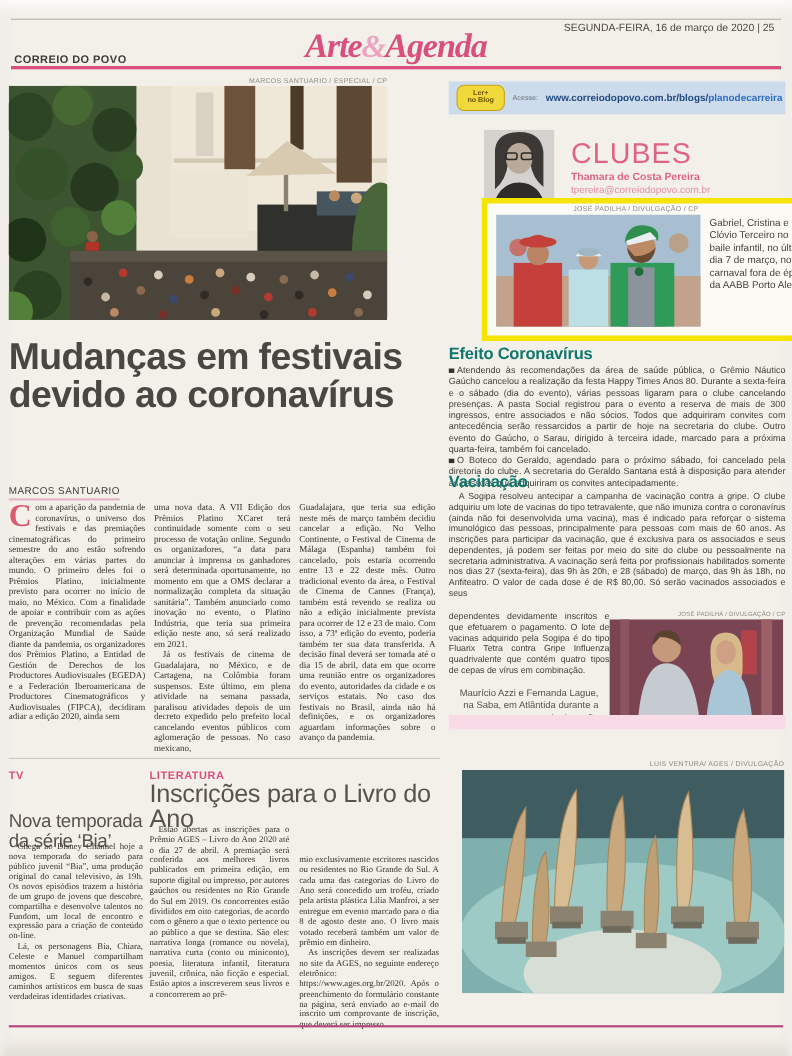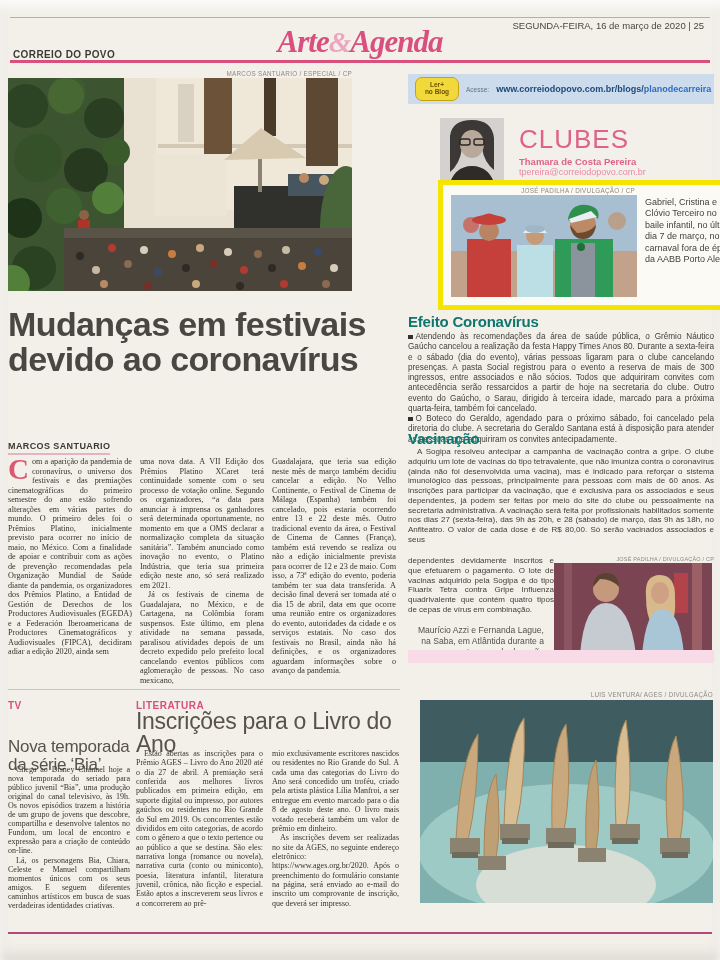--- a/index.html
+++ b/index.html
@@ -21,38 +21,38 @@
   .serifbody{font-family:"Liberation Serif",serif;text-align:justify;color:#37332c;}
   .serifbody p{margin:0;}
   .serifbody p.indent{text-indent:8px;}
   
   .main-credit{position:absolute;top:70px;left:8px;width:344px;}
   .main-photo{position:absolute;top:78px;left:8px;width:344px;height:213px;}
   .main-caption{position:absolute;top:295px;left:8px;width:380px;}
   .headline{position:absolute;top:307px;left:8px;width:398px;font-size:34px;line-height:1.02;
         font-weight:bold;color:#4a4742;letter-spacing:-.6px;}
   .deck{position:absolute;top:392px;left:8px;width:394px;font-size:14.8px;line-height:1.28;color:#5d5952;}
-  .byline{position:absolute;top:441px;left:8px;font-size:9px;font-weight:bold;color:#3c3834;
+  .byline{position:absolute;top:441px;left:8px;font-size:9px;font-weight:normal;color:#3c3834;
         letter-spacing:.4px;border-bottom:2px solid #e5b3c6;padding-bottom:2px;}
   .body-col{position:absolute;top:457px;width:124px;font-size:8.2px;line-height:1.16;}
   .col1{left:8px;} .col2{left:140px;} .col3{left:272px;}
   .dropcap{float:left;font-family:"Liberation Serif",serif;font-weight:bold;font-size:29px;
         line-height:.82;color:#da5a70;margin:1px 3px 0 0;}
   .divider-left{position:absolute;top:689px;left:8px;width:392px;height:1px;background:#cbc7bf;}
   
   .sec-label{position:absolute;font-size:10px;font-weight:bold;color:#d94f7e;letter-spacing:.5px;}
   .sec-heading{position:absolute;color:#57534c;letter-spacing:-.3px;}
   .tv-label{top:700px;left:8px;}
   .tv-heading{top:738px;left:8px;width:128px;font-size:17px;line-height:1.06;}
   .tv-body{position:absolute;top:765px;left:8px;width:122px;font-size:8px;line-height:1.13;}
   .tv-body p{margin:0 0 1px 0;}
   .lit-label{top:700px;left:136px;}
   .lit-heading{top:710px;left:136px;width:268px;font-size:23px;line-height:1;}
   .lit-col{position:absolute;top:749px;width:127px;font-size:8px;line-height:1.17;}
-  .litc1{left:136px;} .litc2{left:272px;}
+  .litc1{left:136px;} .litc2{left:272px;margin-top:28px;}
   
   .blog-banner{position:absolute;top:74px;left:408px;width:306px;height:30px;background:#cddcec;
         display:flex;align-items:center;gap:7px;padding:0 7px;box-sizing:border-box;}
   .blog-badge{width:42px;height:22px;background:#f2d93b;border:1px solid #c7a312;border-radius:7px;
         display:flex;flex-direction:column;align-items:center;justify-content:center;
         font-size:6.5px;font-weight:bold;color:#6b5200;line-height:1.05;flex:0 0 auto;}
   .blog-access{font-size:6.5px;color:#6a7078;}
   .blog-url{font-size:9px;font-weight:bold;color:#20497e;}
   .blog-url .hl{color:#2e6cc0;}
   .clubes-photo{position:absolute;top:118px;left:440px;width:64px;height:70px;}

